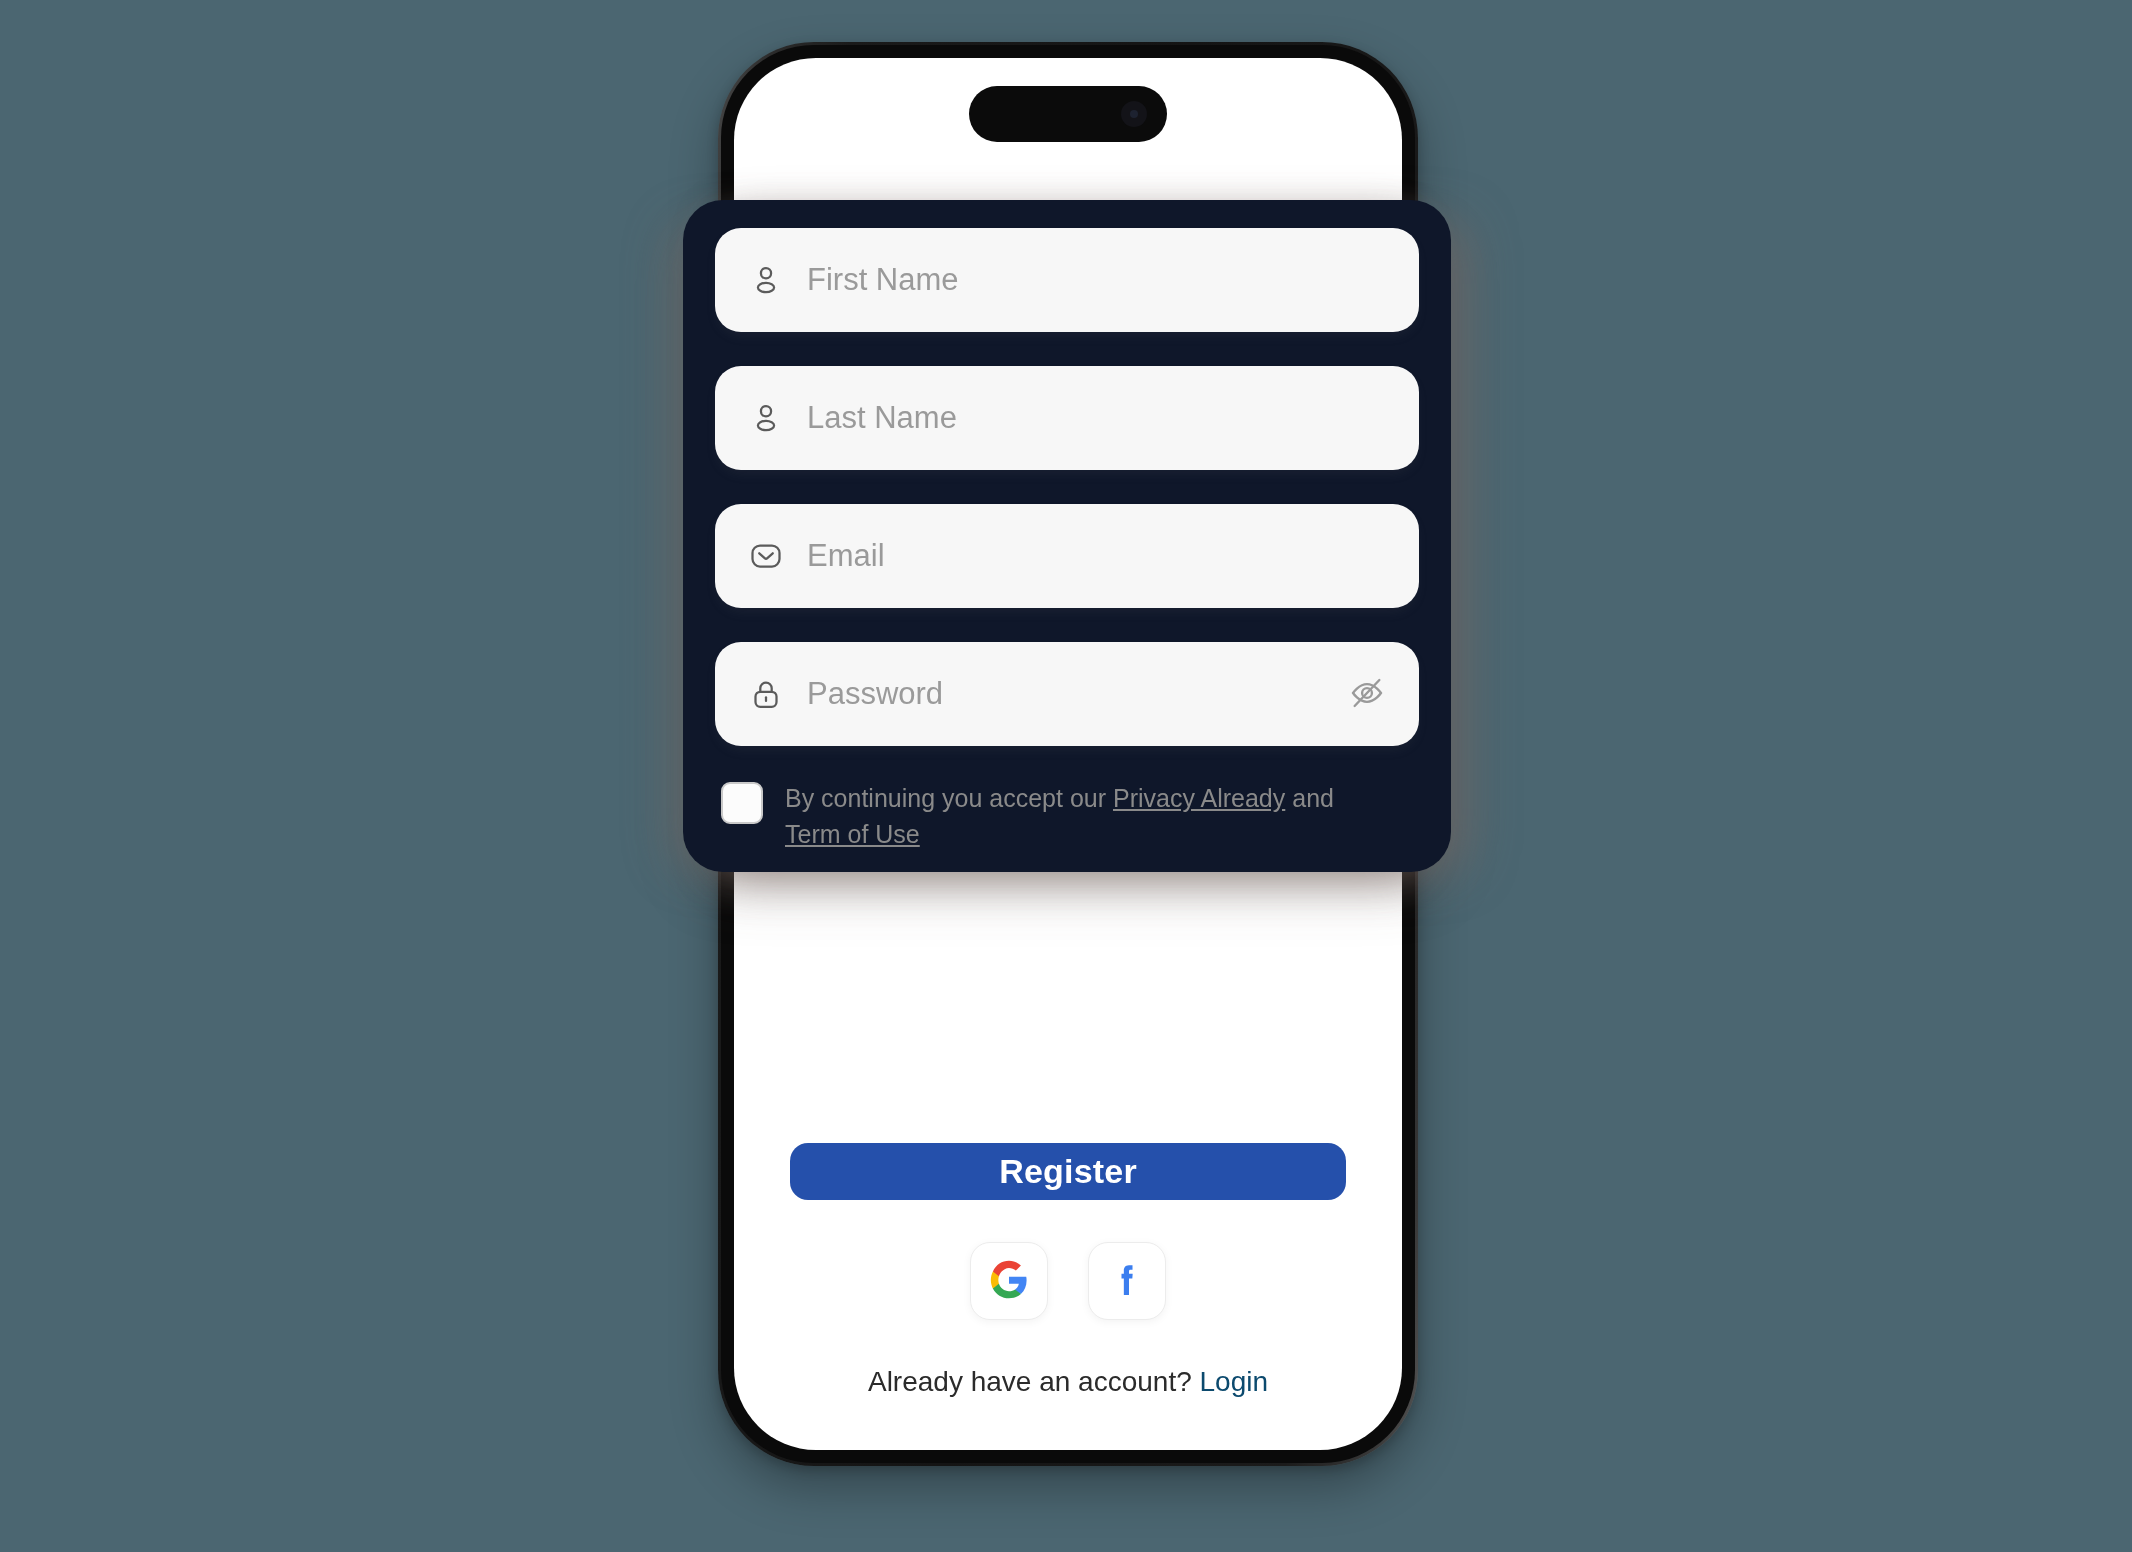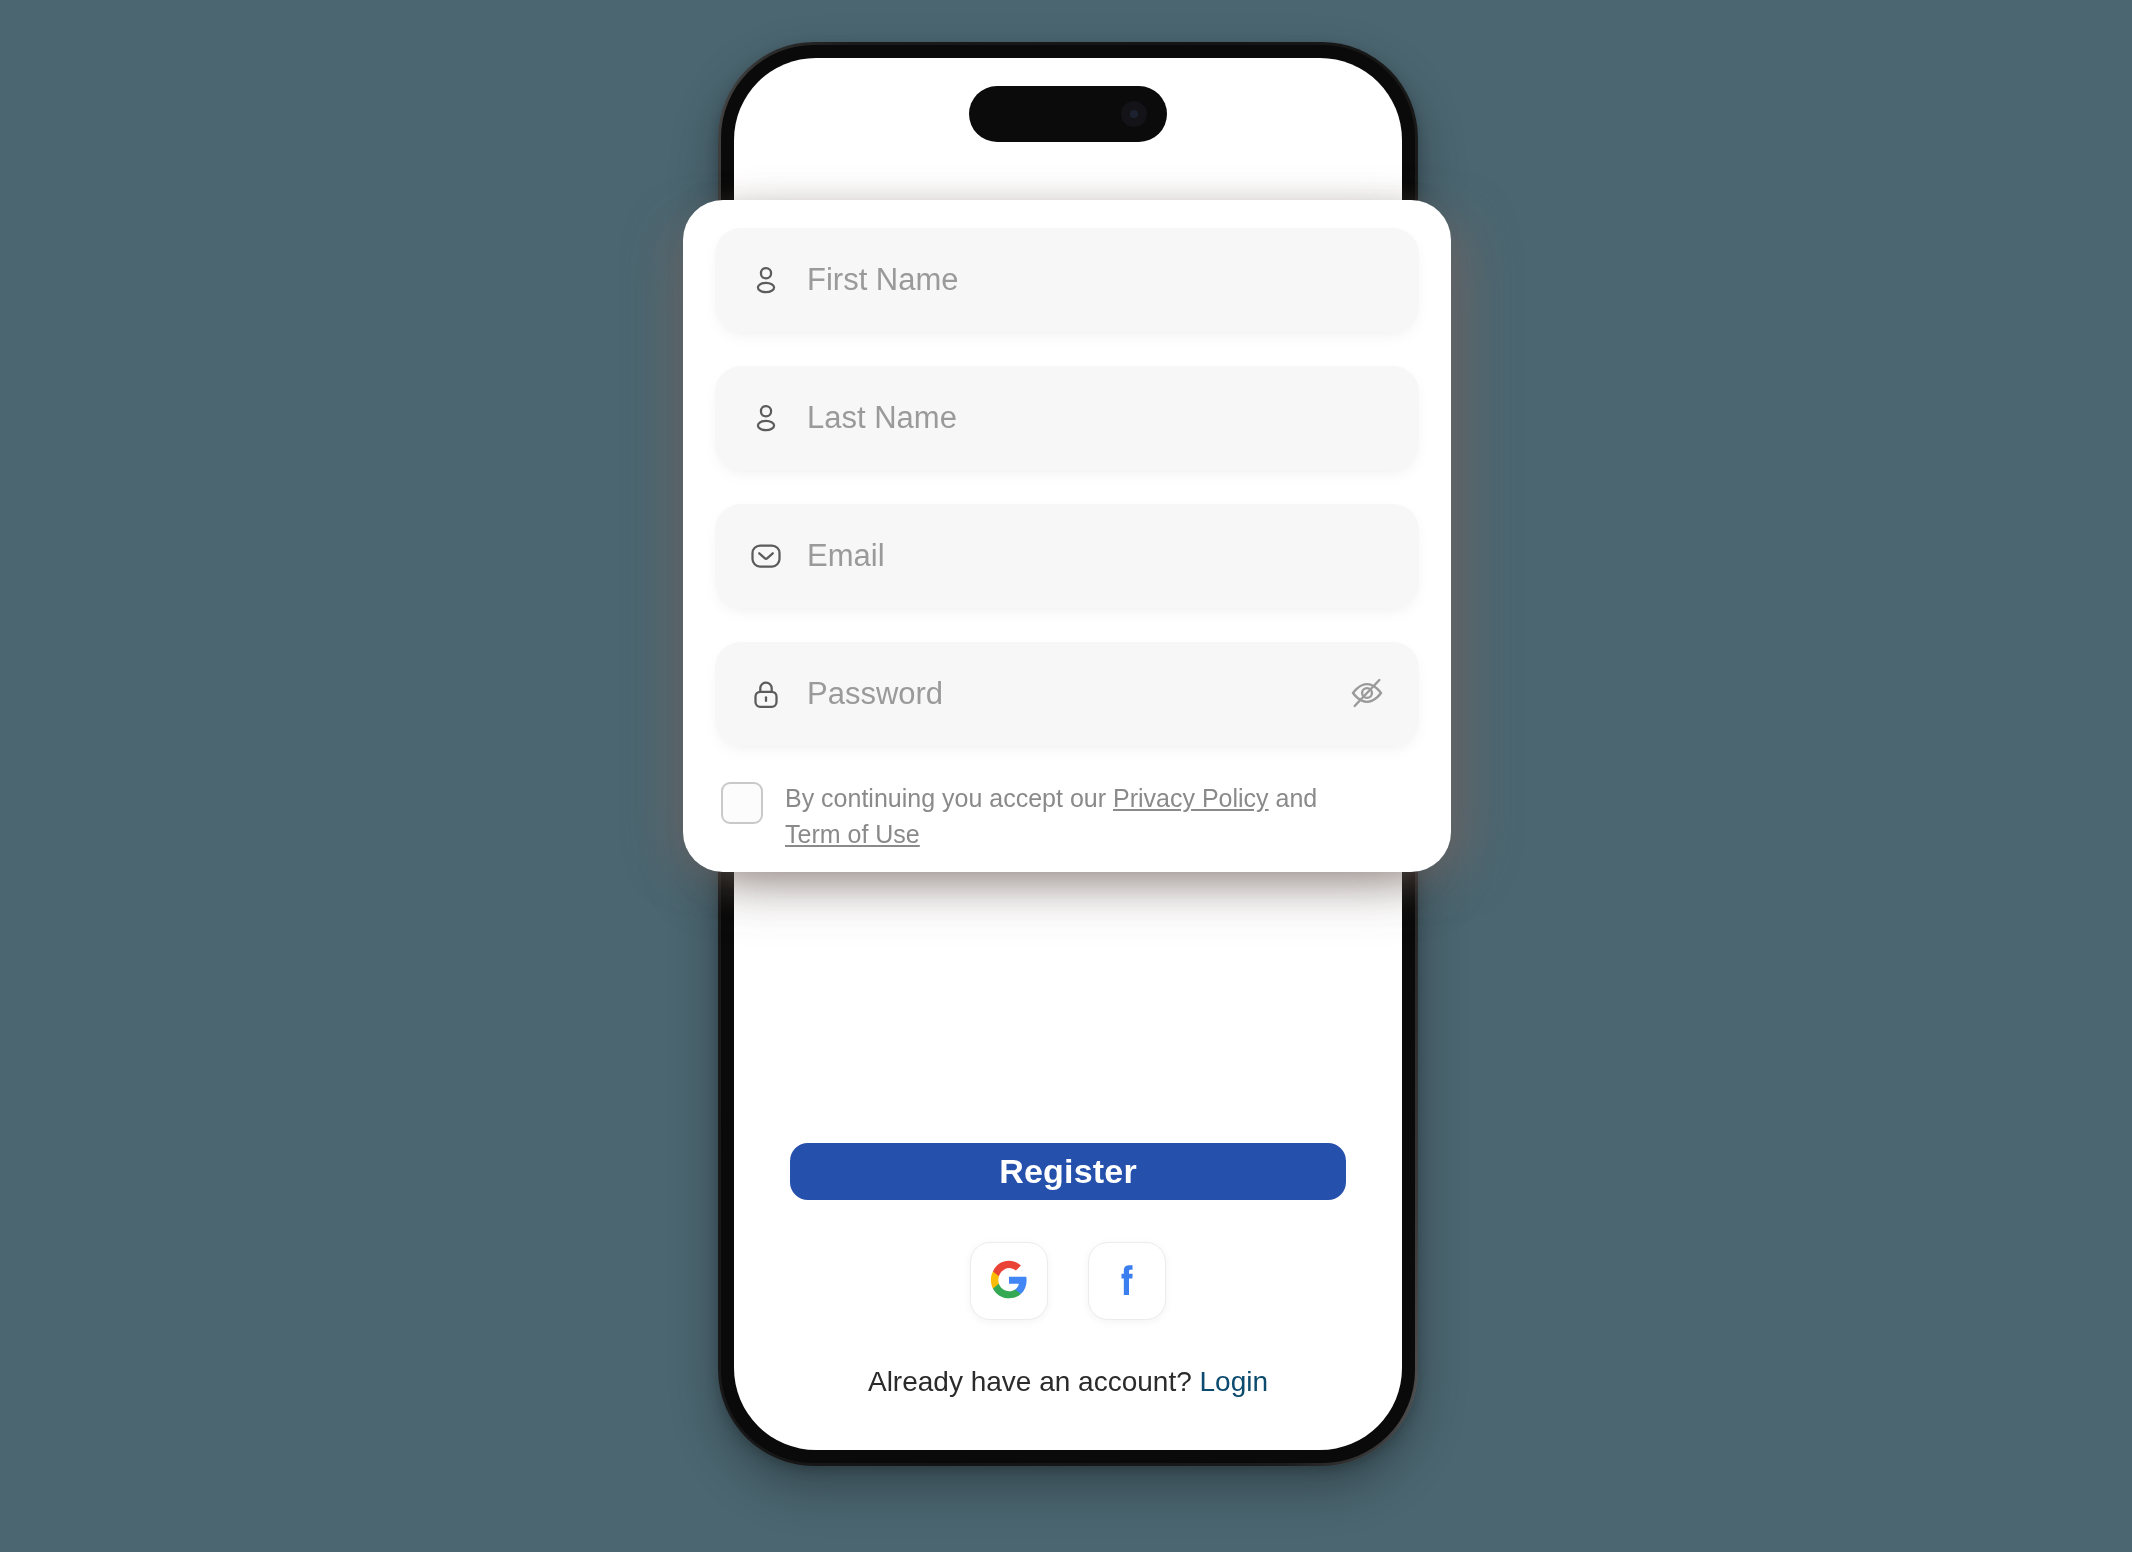--- a/index.html
+++ b/index.html
@@ -157,21 +157,21 @@
   }
 
   
   .overlay-card {
     position: absolute;
     left: 683px;
     top: 200px;
     width: 768px;
     height: 672px;
     border-radius: 40px;
-    background: #ffffff;
+    background: #0f172a;
     z-index: 20;
     box-sizing: border-box;
     padding: 28px 32px;
     box-shadow:
       0 0 0 0 rgba(0,0,0,0),
       28px 10px 46px -10px rgba(122, 104, 98, 0.55),
       -26px 10px 46px -12px rgba(122, 104, 98, 0.45),
       0 26px 60px -14px rgba(90, 80, 76, 0.30);
   }
   .field {
@@ -343,16 +343,16 @@
           <path d="M3.2 12S6.8 6.4 12 6.4 20.8 12 20.8 12 17.2 17.6 12 17.6 3.2 12 3.2 12z"></path>
           <circle cx="12" cy="12" r="3.1"></circle>
           <path d="M4.2 20.2L19.8 3.8" stroke-linecap="round"></path>
         </svg>
       </span>
     </button>
   </div>
 
   <div class="terms-row">
     <div class="terms-box"></div>
-    <div class="terms-text"><span>By continuing you accept our </span><a class="terms-link">Privacy Policy</a><span> and </span><a class="terms-link">Term of Use</a></div>
+    <div class="terms-text"><span>By continuing you accept our </span><a class="terms-link">Privacy Already</a><span> and </span><a class="terms-link">Term of Use</a></div>
   </div>
 
 </div>
 
 </body></html>

